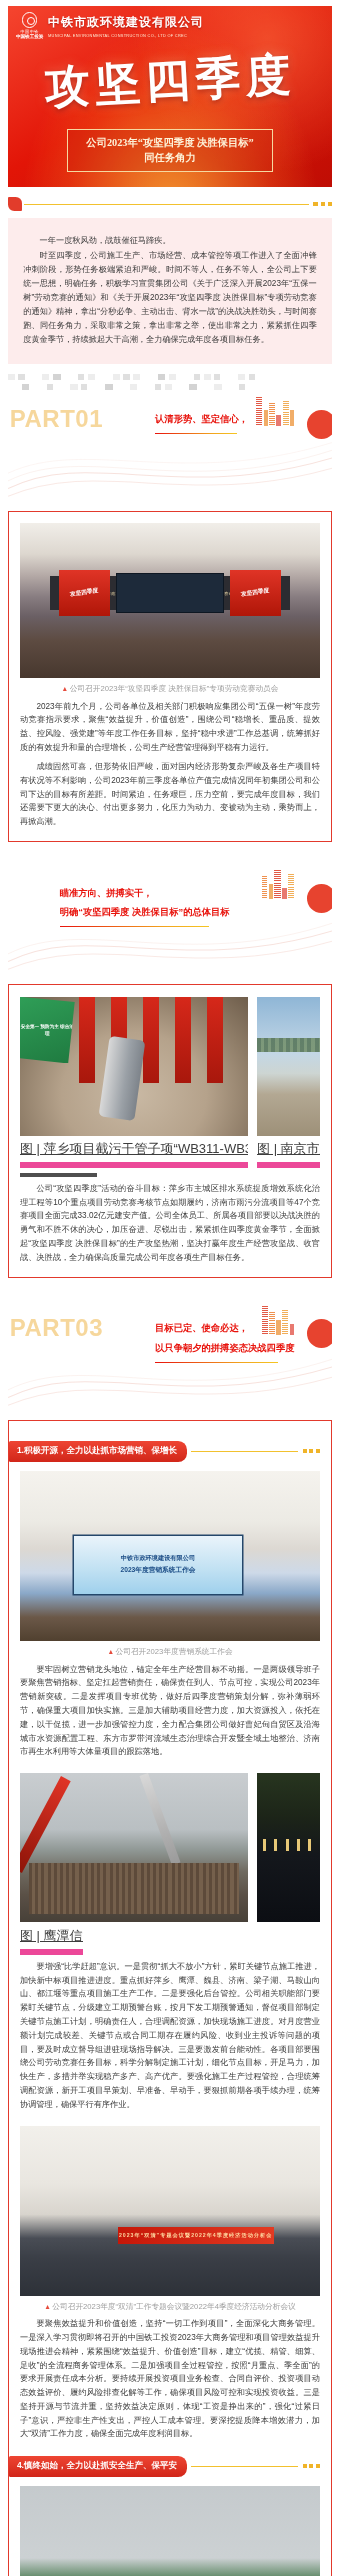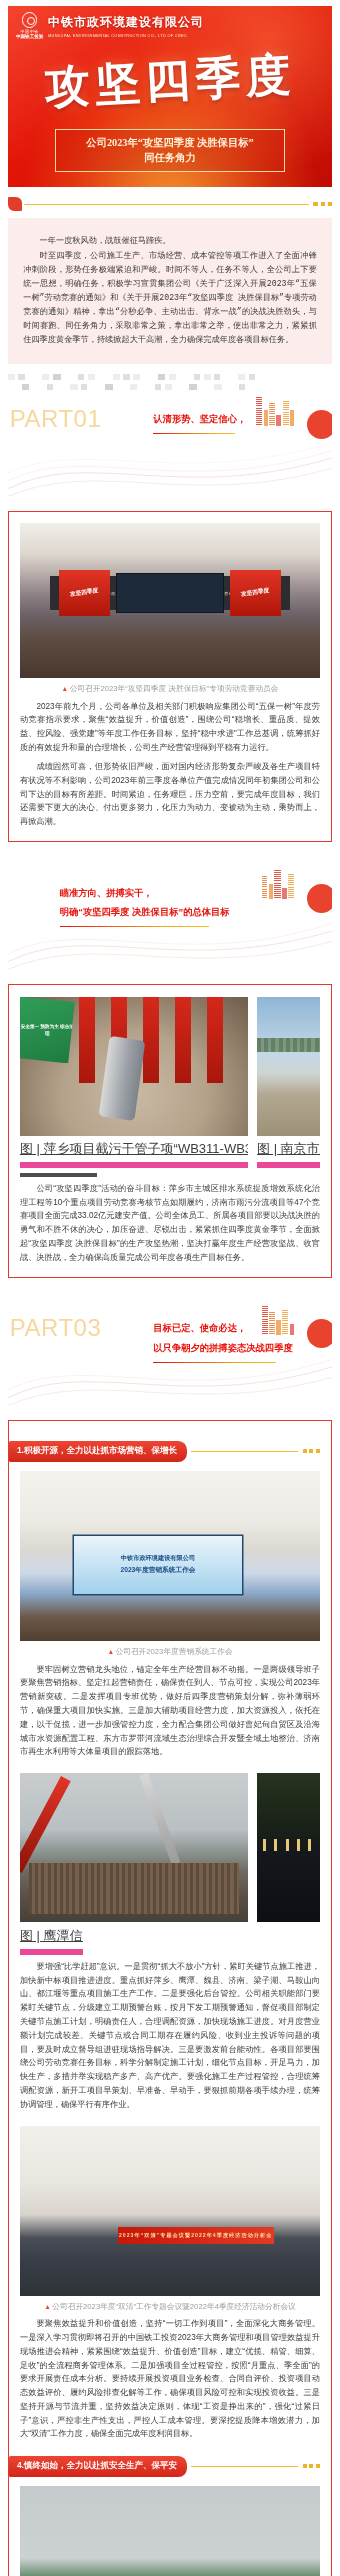--- a/index.html
+++ b/index.html
@@ -23,35 +23,35 @@
   .logo-col .lb { font-size:4.6px; font-weight:700; margin-top:0.5px; }
   .company-cn { color:#fff; font-size:12px; font-weight:800; letter-spacing:1px; text-shadow:0 0.5px 1.5px rgba(120,0,0,.5); }
   .company-en { color:#ffe9d2; font-size:3.9px; letter-spacing:0.3px; margin-top:1.5px; }
   .calligraphy {
     margin-top:45px; text-align:center; color:#fff;
     font-family:"DejaVu Serif","Liberation Serif",serif; font-weight:700;
     font-size:45px; letter-spacing:5.2px; transform:rotate(-3deg);
     text-shadow:0 2.1px 5.2px rgba(110,0,0,.45), 0 0 11.3px rgba(255,230,180,.35);
   }
   .subtitle-box {
-    width:230px; margin:17.5px auto 0; border:0.5px solid #f6d9a0;
+    width:206px; margin:17.5px auto 0; border:0.5px solid #f6d9a0;
     background:rgba(190,20,8,.28); padding:5.2px 6.2px; text-align:center;
     color:#fdf2d8; font-weight:700; font-size:10.3px; line-height:1.5;
     font-family:"Liberation Serif","DejaVu Serif",serif;
   }
 
   
   .divider { display:flex; align-items:center; margin:10.3px 7.7px 7.2px; }
   .divider .knob { width:14.4px; height:13.4px; background:#e23c2b; border-radius:1px 6.2px 1px 6.2px; }
   .divider .line { flex:1; height:1px; background:#f2c12e; margin:0 4.1px 0 2.1px; }
   .divider .dots { display:flex; gap:2.6px; }
   .divider .dots i { width:4.6px; height:4.6px; background:#f0b429; display:block; }
 
   
-  .pink-block { background:#fdecec; margin:0 7.7px; padding:15.5px 15.5px 16.5px;font-family:Liberation Mono, monospace; }
+  .pink-block { background:#fdecec; margin:0 7.7px; padding:15.5px 15.5px 16.5px; }
   .pink-block p { font-size:8.2px; line-height:1.72; text-align:justify; text-indent:2em; color:#3a3a3a; }
   .pink-block p + p { margin-top:1px; }
 
   
   .mosaic { margin:10.3px 7.7px 3.1px; }
   .mosaic .row { display:flex; gap:3.6px; margin-bottom:3.1px; }
   .mosaic i { display:block; height:6.2px; }
   .mosaic .g1 { background:#ededed; width:7.2px; } .mosaic .g2 { background:#dfdfdf; width:6.2px; }
   .mosaic .g3 { background:#d3d3d3; width:7.7px; } .mosaic .sp { background:transparent; width:10.3px; }
 
@@ -60,21 +60,21 @@
   .waves { position:absolute; left:0; right:0; bottom:0; width:100%; height:77px; }
   .skyline { position:absolute; top:3.1px; right:38px; display:flex; align-items:flex-end; gap:1.5px; height:30px; }
   .skyline i { display:block; }
   .sk1 { width:6.2px; height:29px; background:repeating-linear-gradient(180deg, rgba(224,80,60,.95) 0 1px, rgba(224,80,60,0) 1px 2.1px); }
   .sk2 { width:4.1px; height:15.5px; background:#ef9f4d; opacity:.85; }
   .sk3 { width:5.7px; height:23px; background:repeating-linear-gradient(180deg, rgba(238,140,70,.95) 0 1px, transparent 1px 2.1px); }
   .sk4 { width:4.6px; height:11.3px; background:#e2574c; opacity:.8; }
   .sk5 { width:6.2px; height:25px; background:repeating-linear-gradient(180deg, rgba(240,170,80,.95) 0 1px, transparent 1px 2.1px); }
   .red-dot { position:absolute; top:17.5px; right:-4.1px; width:29px; height:29px; border-radius:50%; background:#e7432f; }
   .part-flex { position:relative; display:flex; padding-top:14.4px; }
-  .part-label { font-size:24px; font-weight:400; color:#f6d79c; letter-spacing:0.5px; line-height:1; margin-left:2.1px; flex:0 0 auto; }
+  .part-label { font-size:24px; font-weight:700; color:#f6d79c; letter-spacing:0.5px; line-height:1; margin-left:2.1px; flex:0 0 auto; }
   .part-titles { margin:3.1px 0 0 -30px; padding-left:82px; }
   .pt-line { color:#e8130c; font-weight:800; font-size:9.3px; line-height:2.1; }
   .pt-underline { width:88%; height:1.5px; margin-top:3.1px; background:linear-gradient(90deg,#e8130c,#f2a51e 70%,#f5c623); }
 
   
   .red-box { border:1px solid #e2392c; background:#fff; margin:0 7.7px 5.2px; padding:11.3px 11.3px 12.4px; }
 
   
   .photo { position:relative; width:100%; overflow:hidden; }
   .photo-row { display:flex; justify-content:space-between; }

